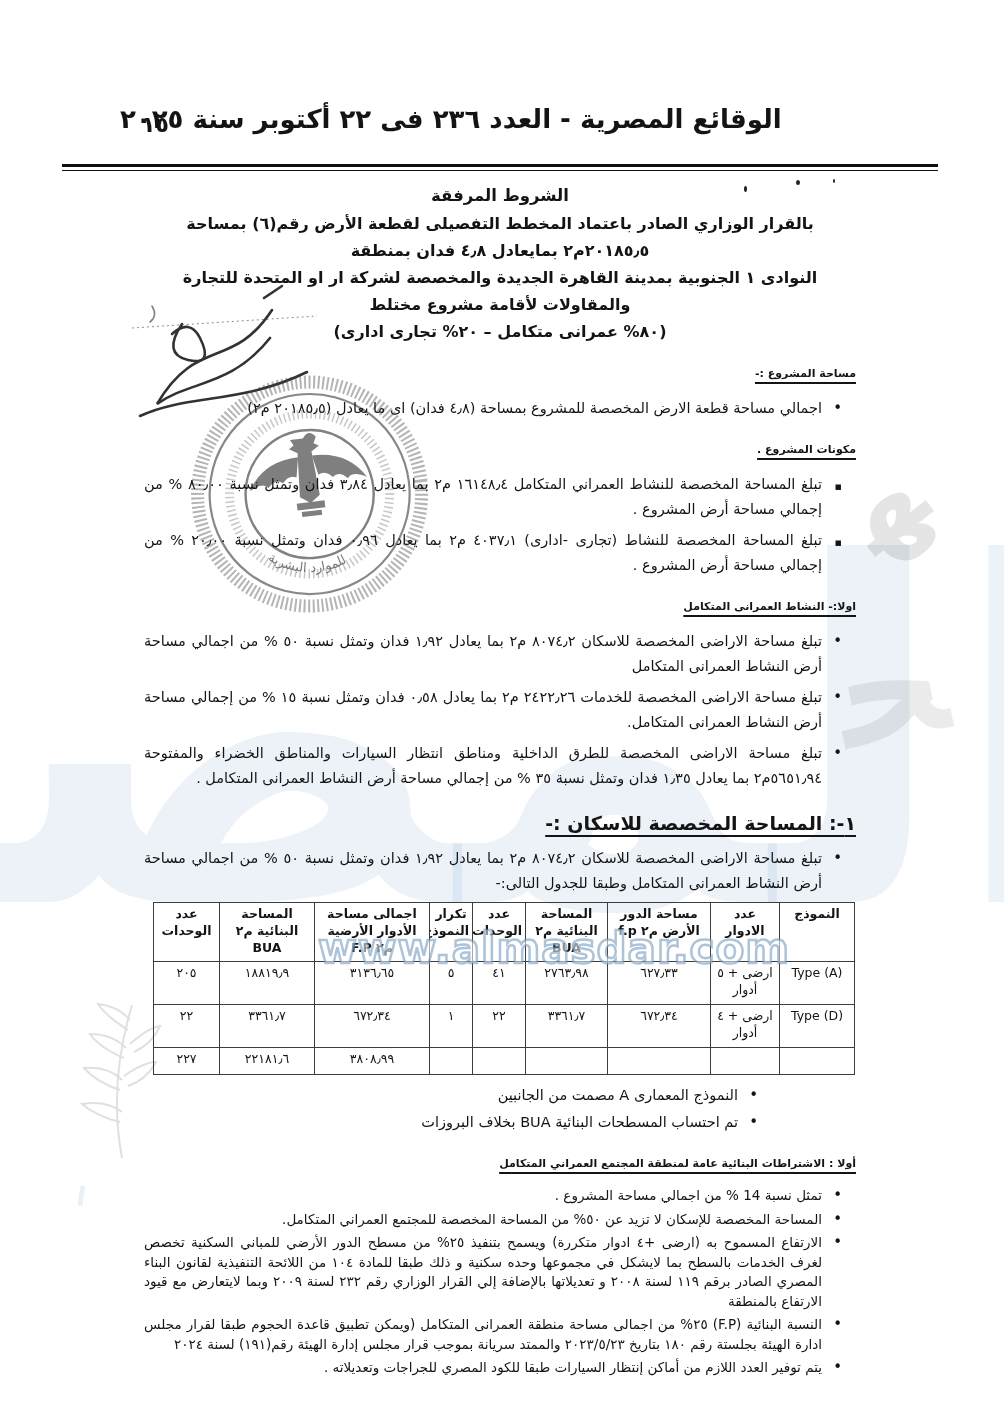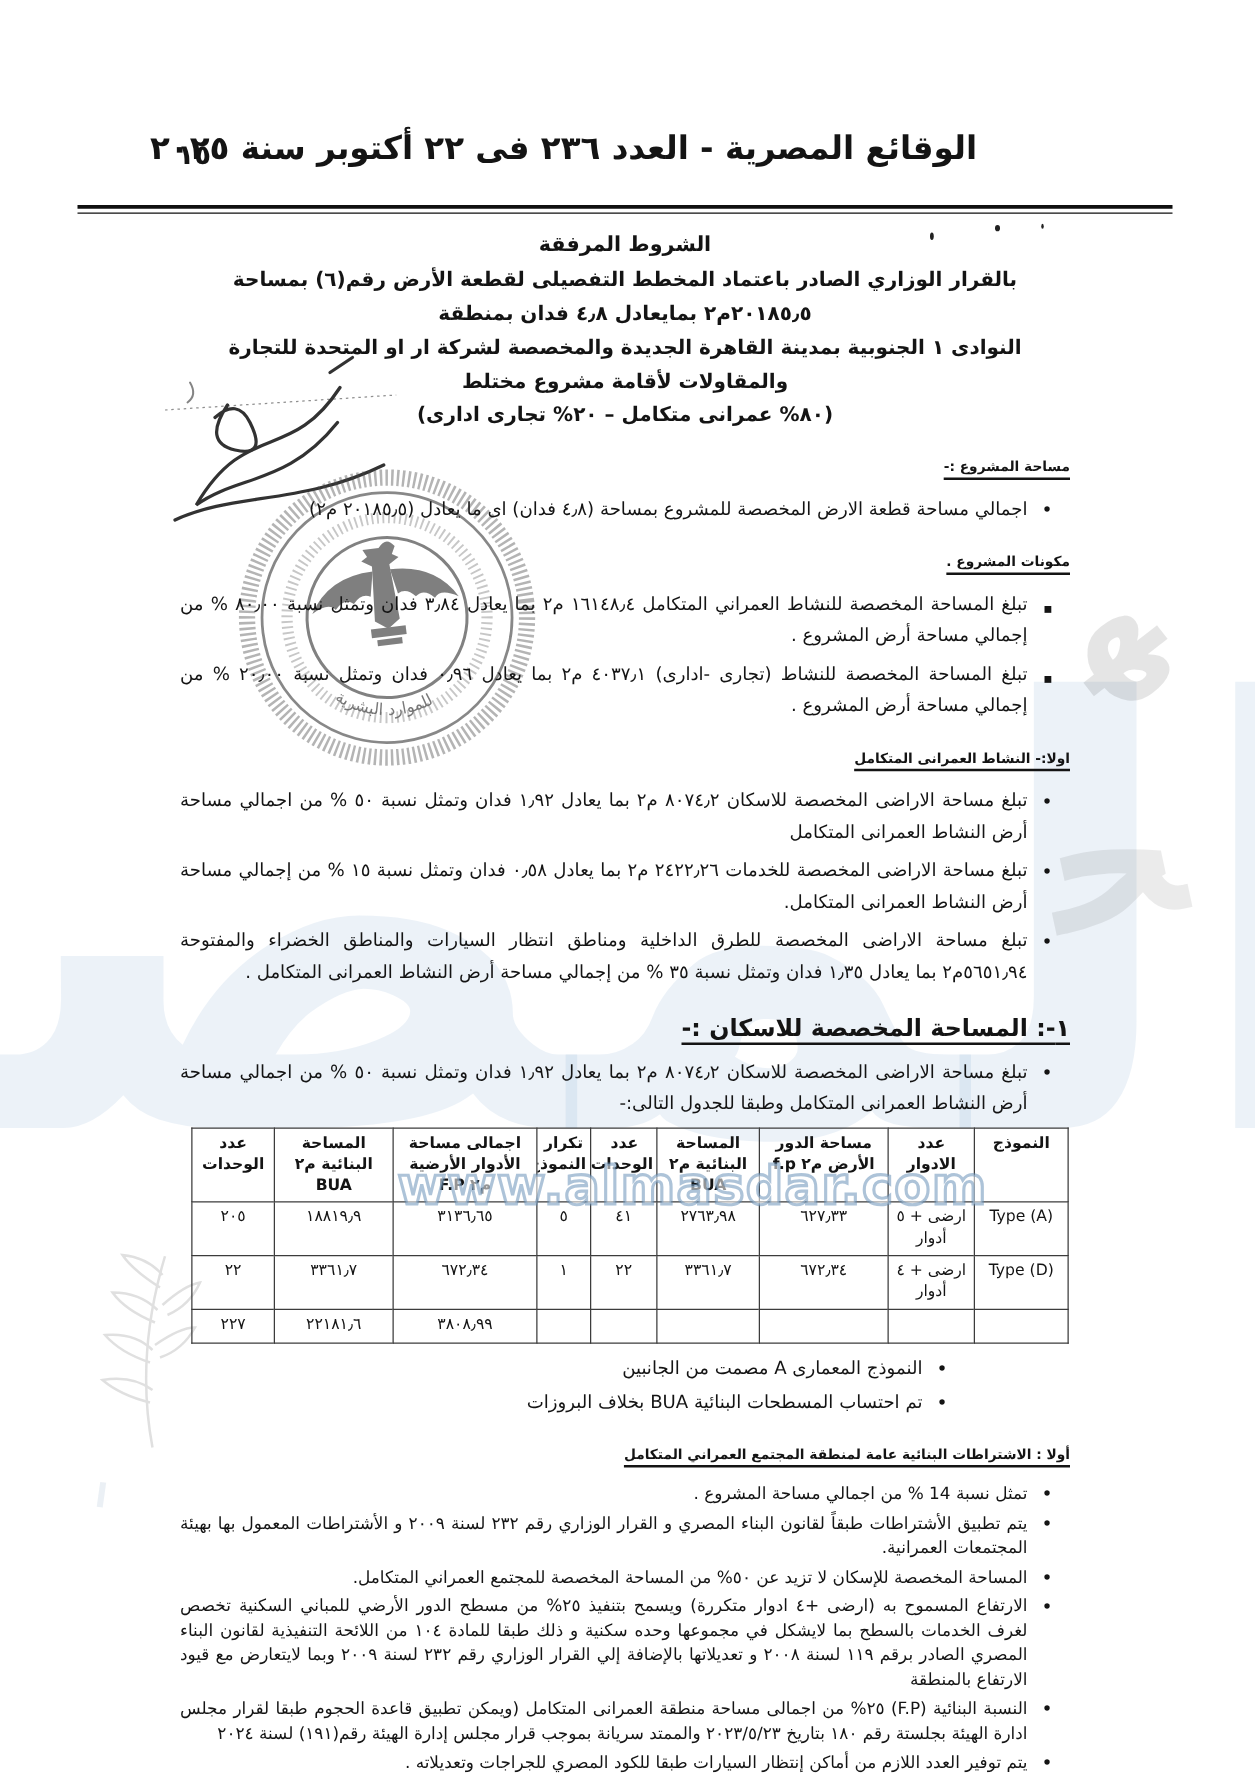--- a/index.html
+++ b/index.html
@@ -239,21 +239,20 @@
     </table>
 
     <ul class="blts notes">
       <li>النموذج المعمارى A مصمت من الجانبين</li>
       <li>تم احتساب المسطحات البنائية BUA بخلاف البروزات</li>
     </ul>
 
     <h2 class="sec">أولا : الاشتراطات البنائية عامة لمنطقة المجتمع العمراني المتكامل</h2>
     <ul class="blts cond">
       <li>تمثل نسبة 14 % من اجمالي مساحة المشروع .</li>
-      <li>يتم تطبيق الأشتراطات طبقاً لقانون البناء المصري و القرار الوزاري رقم ٢٣٢ لسنة ٢٠٠٩ و الأشتراطات المعمول بها بهيئة المجتمعات العمرانية.</li>
       <li>المساحة المخصصة للإسكان لا تزيد عن ٥٠% من المساحة المخصصة للمجتمع العمراني المتكامل.</li>
       <li>الارتفاع المسموح به (ارضى +٤ ادوار متكررة) ويسمح بتنفيذ ٢٥% من مسطح الدور الأرضي للمباني السكنية تخصص لغرف الخدمات بالسطح بما لايشكل في مجموعها وحده سكنية و ذلك طبقا للمادة ١٠٤ من اللائحة التنفيذية لقانون البناء المصري الصادر برقم ١١٩ لسنة ٢٠٠٨ و تعديلاتها بالإضافة إلي القرار الوزاري رقم ٢٣٢ لسنة ٢٠٠٩ وبما لايتعارض مع قيود الارتفاع بالمنطقة</li>
       <li>النسبة البنائية (F.P) ٢٥% من اجمالى مساحة منطقة العمرانى المتكامل (ويمكن تطبيق قاعدة الحجوم طبقا لقرار مجلس ادارة الهيئة بجلستة رقم ١٨٠ بتاريخ ٢٠٢٣/٥/٢٣ والممتد سريانة بموجب قرار مجلس إدارة الهيئة رقم(١٩١) لسنة ٢٠٢٤</li>
       <li>يتم توفير العدد اللازم من أماكن إنتظار السيارات طبقا للكود المصري للجراجات وتعديلاته .</li>
 
     </ul>
 
   </div>
 
   <div class="wm-url">www.almasdar.com</div>

